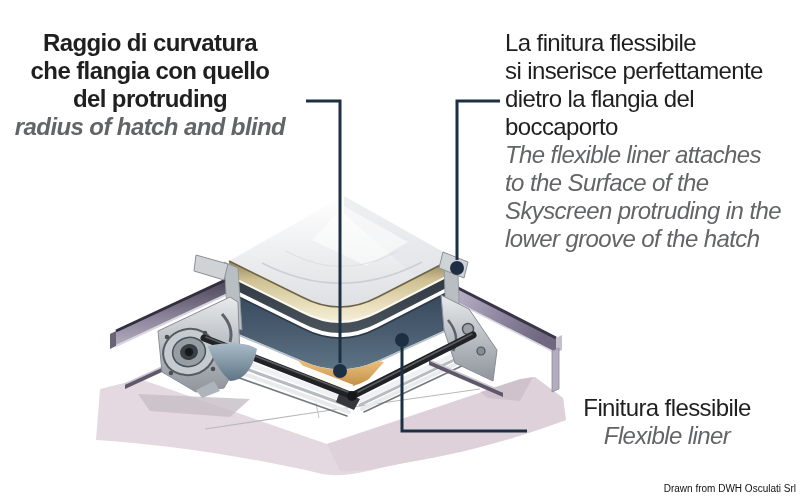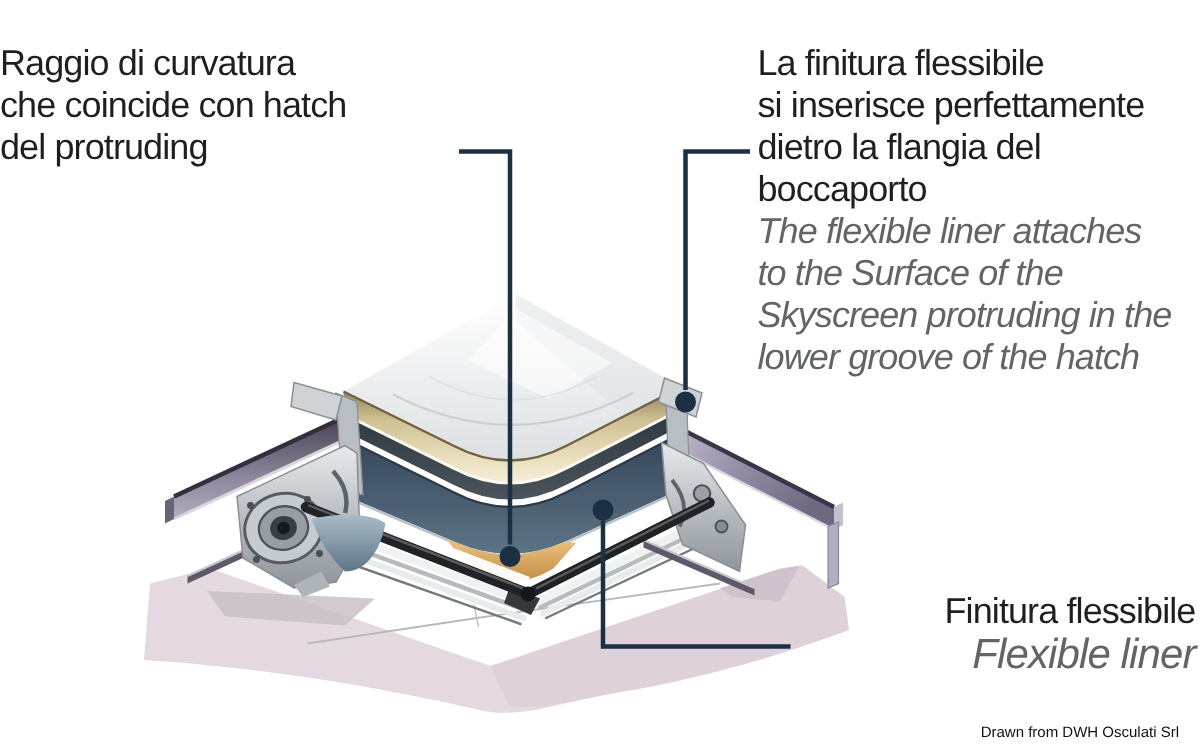--- a/index.html
+++ b/index.html
@@ -3,26 +3,26 @@
 <meta charset="utf-8">
 <style>
   html,body{margin:0;padding:0;background:#ffffff;}
   body{width:800px;height:497px;position:relative;overflow:hidden;
        font-family:"Liberation Sans",sans-serif;}
   .stage{position:absolute;inset:0;}
   svg.illus{position:absolute;left:0;top:0;}
   .note{position:absolute;letter-spacing:-0.6px;}
   .note .it{font-size:24px;line-height:28px;color:#1f1f1f;white-space:nowrap;}
   .note .en{font-size:24px;line-height:28px;color:#636466;font-style:italic;white-space:nowrap;}
-  .note-left{top:29px;right:500px;text-align:left;width:300px;}
+  .note-left{top:29px;right:500px;text-align:center;width:300px;font-weight:bold;}
   .note-right{top:29px;left:505px;text-align:left;width:300px;}
-  .label-bottom{top:394px;left:537px;text-align:right;width:260px;}
+  .label-bottom{top:394px;left:537px;text-align:center;width:260px;}
   .label-bottom .it{font-size:24px;line-height:28px;}
-  .label-bottom .en{font-size:28px;line-height:27px;}
-  .credit{position:absolute;right:14px;bottom:3px;font-size:10px;color:#101010;
+  .label-bottom .en{font-size:24px;line-height:27px;}
+  .credit{position:absolute;right:4px;bottom:3px;font-size:10px;color:#101010;
           letter-spacing:0;font-style:normal;}
 </style>
 </head>
 <body>
 
 <div class="stage">
 
 <svg class="illus" width="800" height="497" viewBox="0 0 800 497">
   <defs>
     <linearGradient id="gDome" x1="0" y1="0" x2="0" y2="1">
@@ -192,22 +192,23 @@
     <path d="M500,101 L457,101 L457,260"></path>
     <path d="M402,347 L402,431 L527,431"></path>
   </g>
   <circle cx="340" cy="371" r="7" fill="#1d3043"></circle>
   <circle cx="457" cy="268" r="7" fill="#1d3043"></circle>
   <circle cx="402" cy="340" r="7" fill="#1d3043"></circle>
 </svg>
 
   <div class="note note-left">
     <div class="it">Raggio di curvatura</div>
-    <div class="it">che coincide con hatch</div>
+    <div class="it">che flangia con quello</div>
     <div class="it">del protruding</div>
+    <div class="en">radius of hatch and blind</div>
   </div>
 
   <div class="note note-right">
     <div class="it">La finitura flessibile</div>
     <div class="it">si inserisce perfettamente</div>
     <div class="it">dietro la flangia del</div>
     <div class="it">boccaporto</div>
     <div class="en">The flexible liner attaches</div>
     <div class="en">to the Surface of the</div>
     <div class="en">Skyscreen protruding in the</div>

